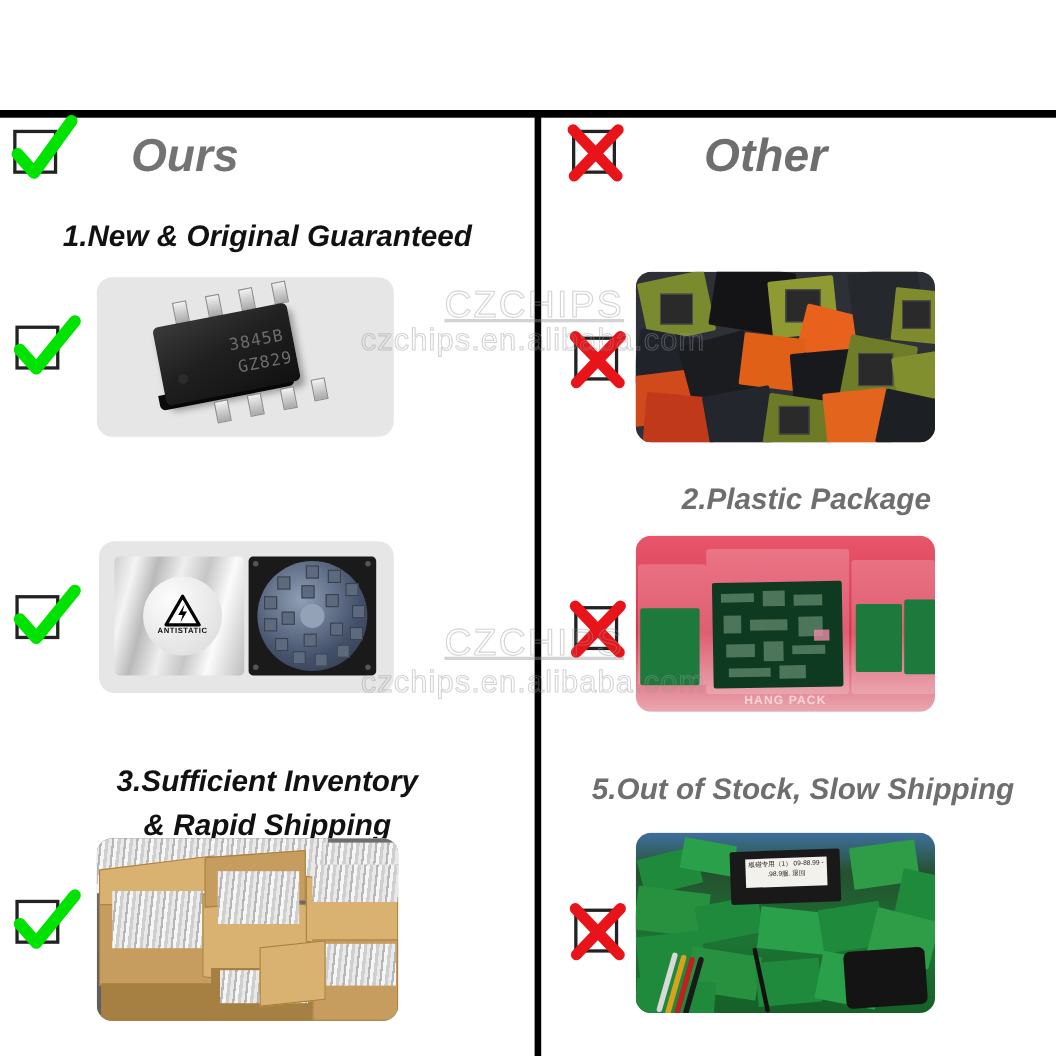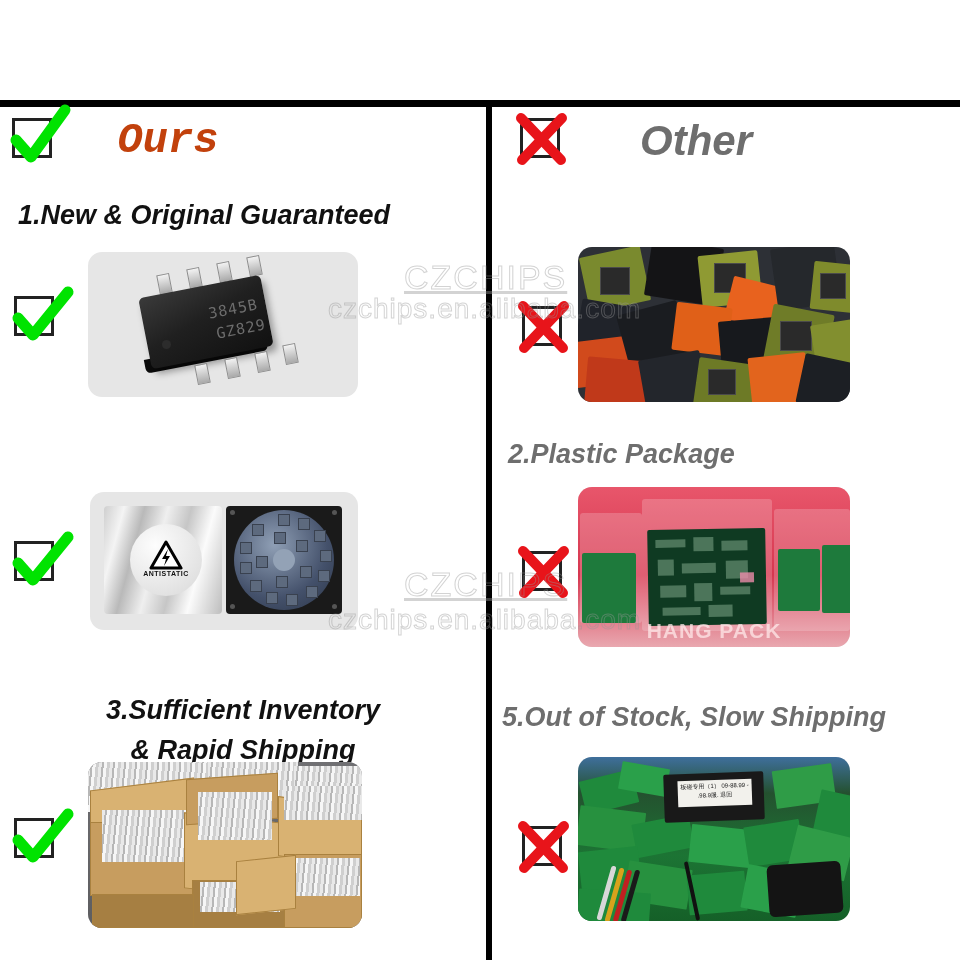--- a/index.html
+++ b/index.html
@@ -66,21 +66,21 @@
   .col-head-label {
     position: absolute;
     top: 4px;
     width: 100%;
     text-align: center;
     font-size: 42px;
     font-weight: bold;
     font-style: italic;
     line-height: 58px;
   }
-  .col-head.left  .col-head-label { color: #c2410c;     width: calc(100% - 150px); font-family: Liberation Mono, monospace; }
+  .col-head.left  .col-head-label { color: #737373;     width: calc(100% - 150px); }
   .col-head.right .col-head-label { color: #6e6e6e;  padding-right: 60px;  width: calc(100% - 60px); }
 
   
   .mark {
     position: absolute;
     width: 52px;
     height: 52px;
   }
   .mark .box {
     position: absolute;
@@ -91,20 +91,21 @@
     box-sizing: border-box;
   }
   .mark svg { position: absolute; left: 0; top: 0; overflow: visible; }
   .item-text {
     position: absolute;
     font-weight: bold;
     font-style: italic;
     font-size: 27px;
     line-height: 34px;
     white-space: pre-line;
+    text-align: center;
   }
   .item-text.ours  { color: #111; }
   .item-text.other { color: #6e6e6e; }
 
   
   .photo {
     position: absolute;
     border-radius: 14px;
     overflow: hidden;
     background: #e3e3e3;
@@ -268,21 +269,21 @@
     position: absolute;
     background: rgba(255,255,255,.20);
     border-radius: 3px;
   }
   .hangpack {
     position: absolute;
     left: 0; bottom: 4px;
     width: 100%;
     text-align: center;
     color: rgba(255,235,235,.72);
-    font-size: 21px;
+    font-size: 11px;
     font-weight: bold;
     letter-spacing: 1px;
   }
 
   
   .green-bg { position: absolute; inset: 0; background: linear-gradient(180deg,#3f6f9c 0%,#24512f 22%,#1c7434 60%,#156028 100%); }
   .gchip { position: absolute; background: #1f8a3c; border-radius: 1px; }
   .blackbox {
     position: absolute;
     left: 86px; top: 16px;

